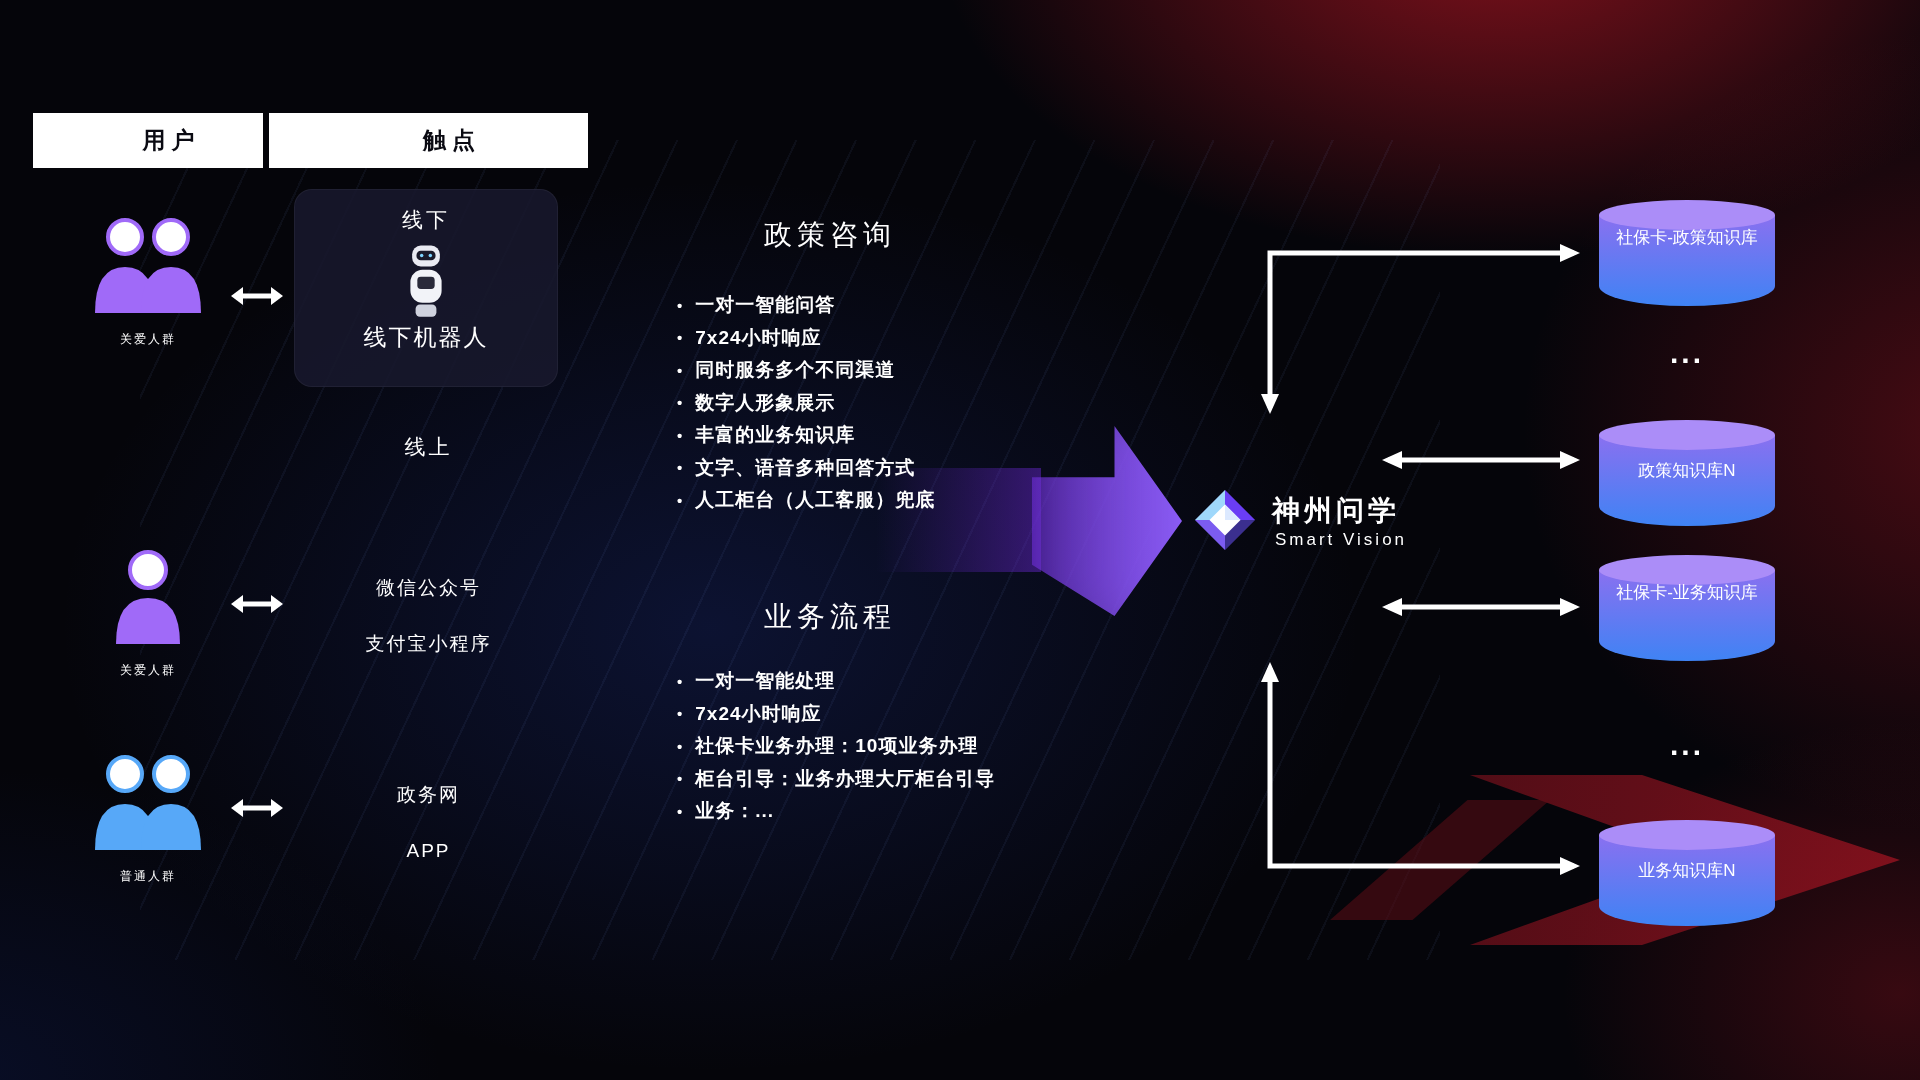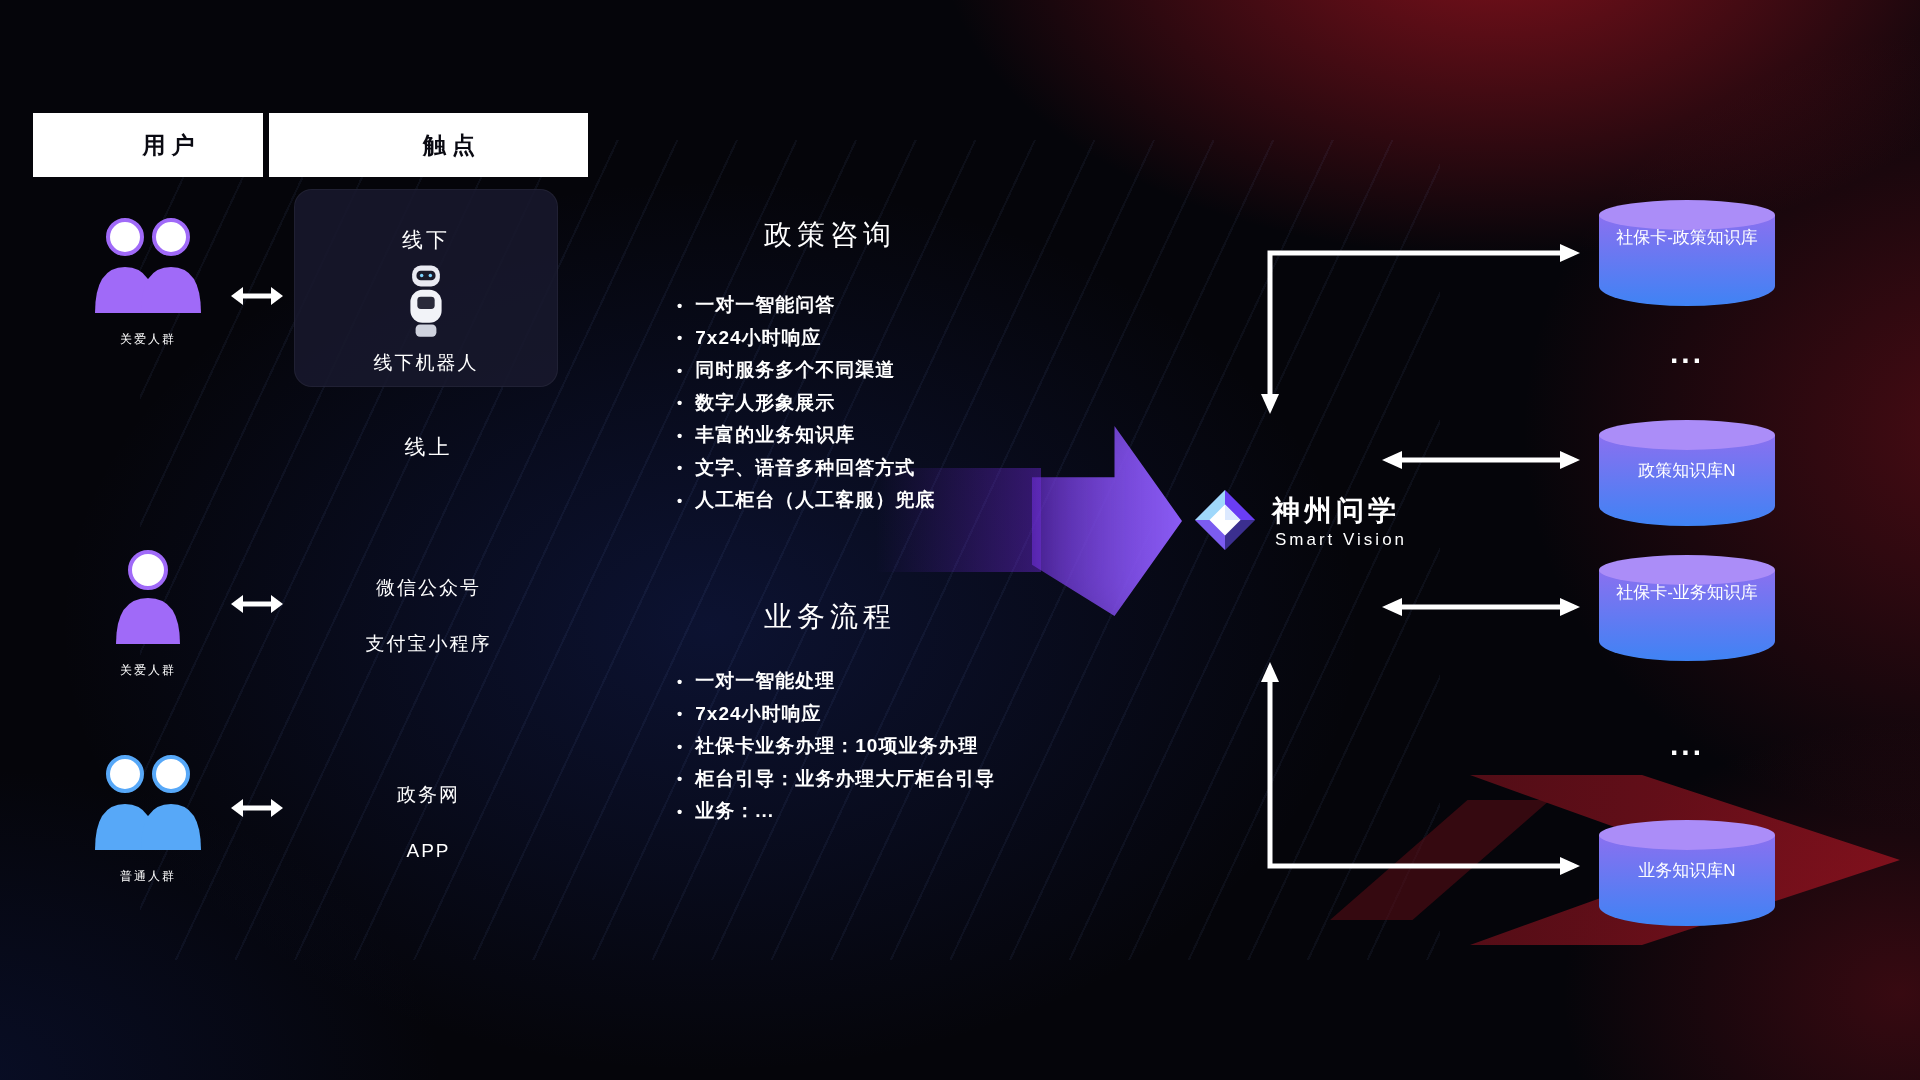--- a/index.html
+++ b/index.html
@@ -20,37 +20,37 @@
     pointer-events:none;
   }
   .chev { position:absolute; z-index:0; }
   .chevA { left:1470px; top:775px; width:430px; height:170px; opacity:.72;
     clip-path:polygon(0 0,40% 0,100% 50%,40% 100%,0 100%,55% 50%);
     background:linear-gradient(100deg,#70101b,#a61422); }
   .chevB { left:1330px; top:800px; width:250px; height:120px; opacity:.55;
     clip-path:polygon(0 100%,55% 0,88% 0,33% 100%); background:#5c0d16; }
 
   
-  .hdr { position:absolute; top:113px; height:64px; display:flex; align-items:center;
+  .hdr { position:absolute; top:113px; height:55px; display:flex; align-items:center;
     justify-content:center; font-size:23px; font-weight:bold; letter-spacing:6px; z-index:2;padding-left:47px; }
   .hdr.white { background:#ffffff; color:#0a0a12; }
   .hdr.blue { background:var(--header-blue); color:#fff; }
   .hdr.purple { background:linear-gradient(180deg, var(--header-purple), var(--header-purple-2)); color:#fff; }
 
   
   .ublock { position:absolute; display:flex; flex-direction:column; align-items:center; z-index:2; }
   .ulabel { color:#fff; font-size:12px; letter-spacing:2px; margin-top:16px; }
   .darrow { position:absolute; z-index:2; }
 
   
   .tcard { position:absolute; background:rgba(24,24,44,.88); border:1px solid rgba(255,255,255,.05);
     border-radius:18px; display:flex; flex-direction:column; align-items:center; z-index:2; }
-  .tcard-title { color:#fff; font-size:21px; letter-spacing:3px; margin-top:36px; }
+  .tcard-title { color:#fff; font-size:21px; letter-spacing:3px; margin-top:16px; }
   .robot { margin-top:8px; }
-  .tcard-sub { color:#fff; font-size:19px; letter-spacing:2px; margin-top:8px; }
+  .tcard-sub { color:#fff; font-size:23px; letter-spacing:2px; }
   .tp-text { position:absolute; left:269px; width:319px; text-align:center; color:#fff;
     font-size:19px; letter-spacing:2px; z-index:2; }
   .tp-text.big { font-size:21px; letter-spacing:3px; }
 
   
   .sc-title { position:absolute; left:595px; width:470px; text-align:center; color:#fff;
     font-size:28px; letter-spacing:5px; z-index:2; }
   .sc-list { position:absolute; left:677px; list-style:none; color:#fff; font-size:19px;
     letter-spacing:1px; z-index:2; }
   .sc-list li { height:32.5px; display:flex; align-items:center; white-space:nowrap;font-weight:bold; }

